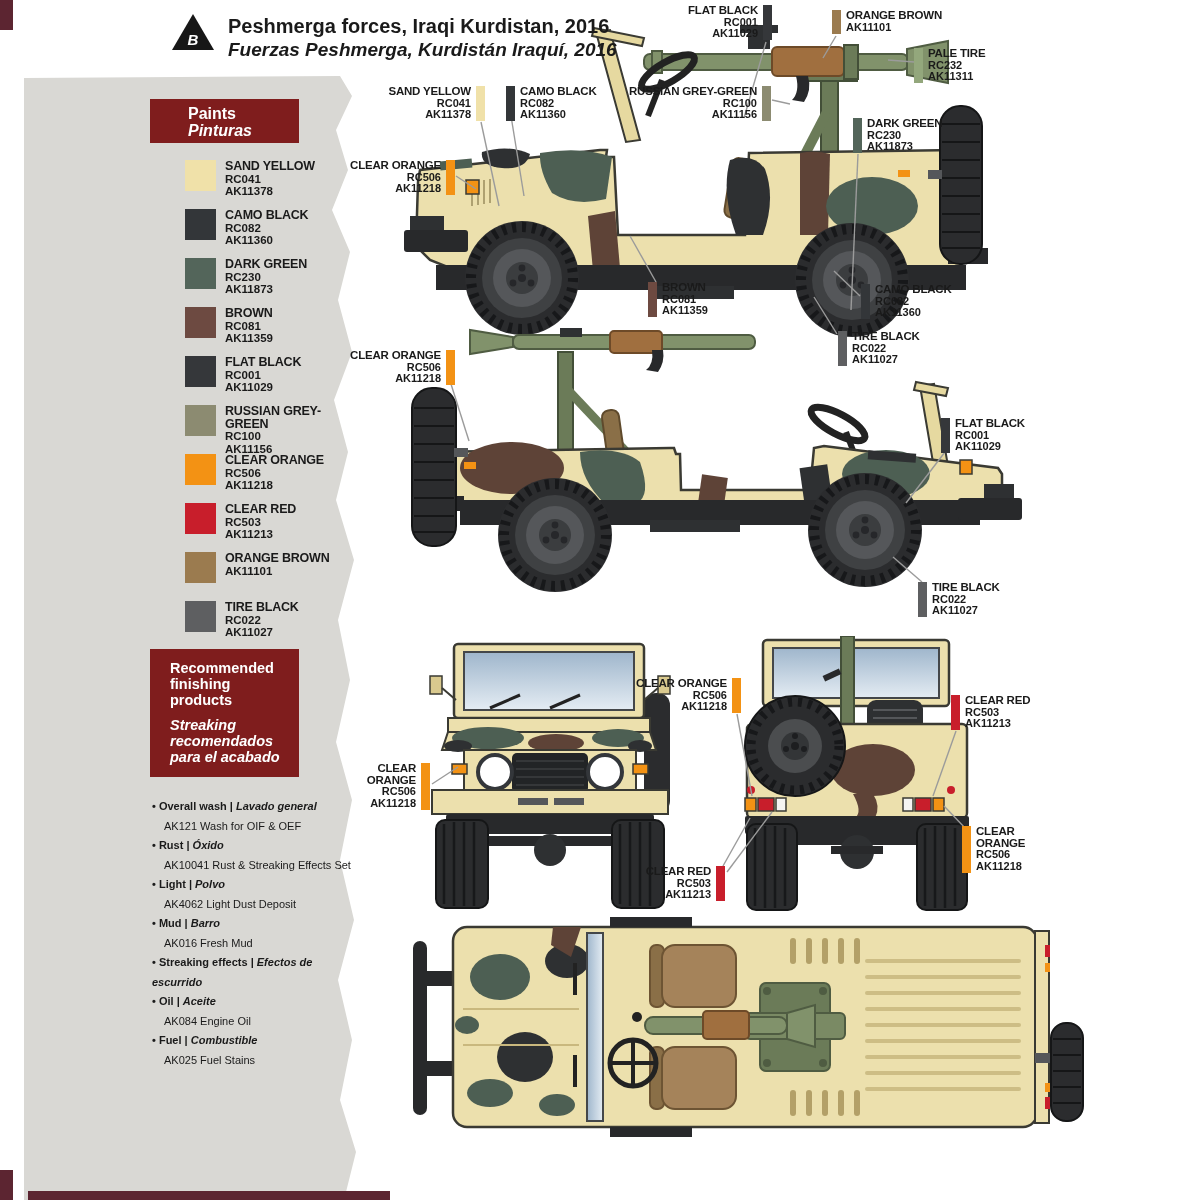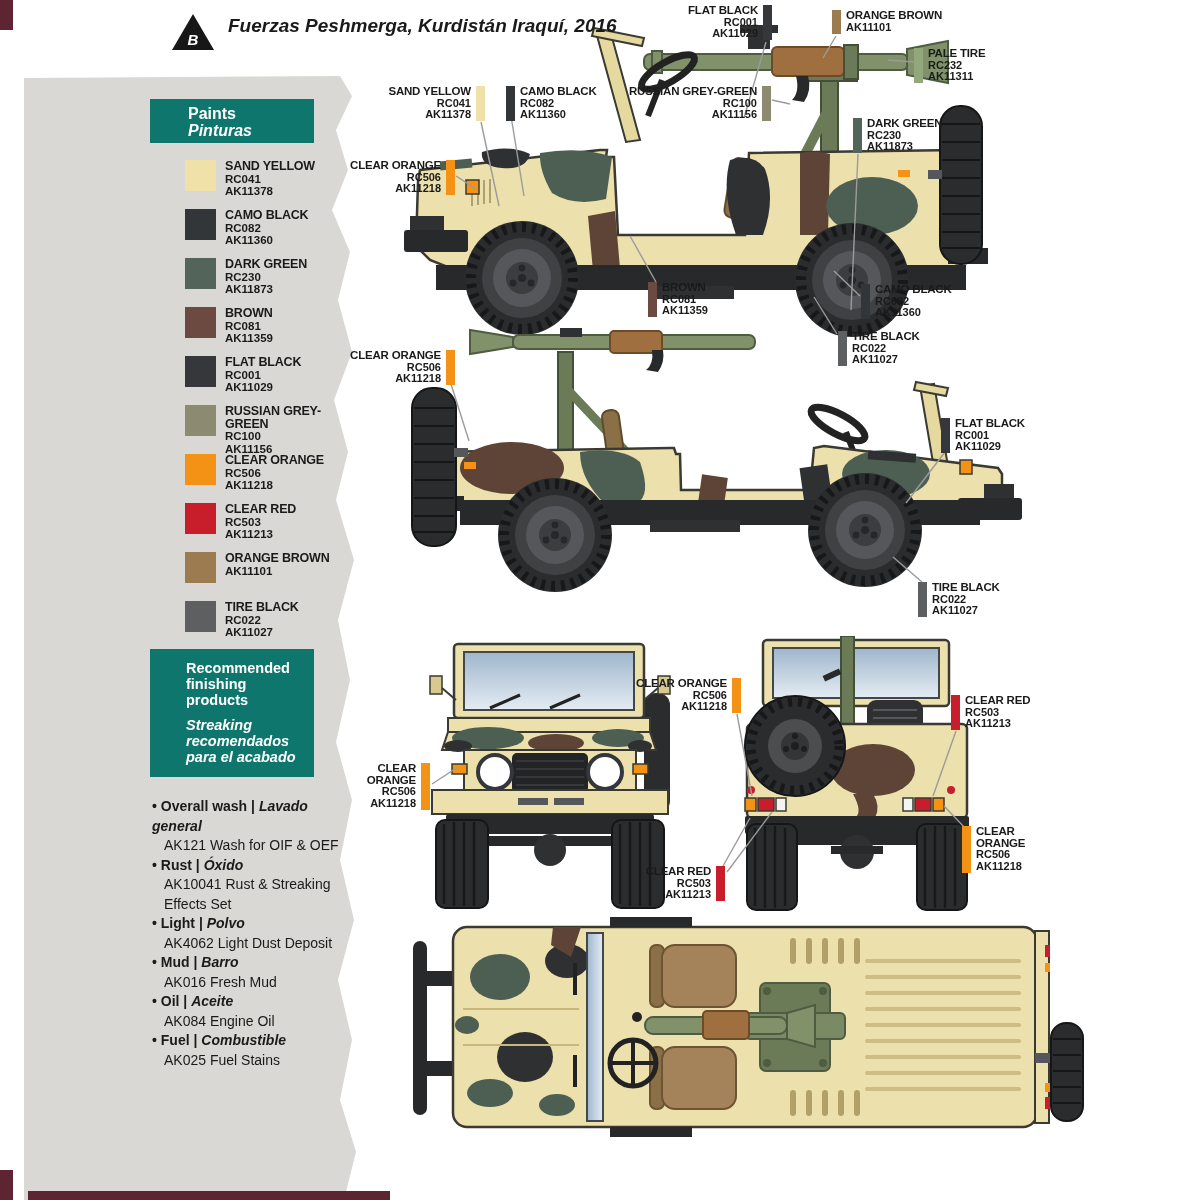--- a/index.html
+++ b/index.html
@@ -17,36 +17,36 @@
   
   #header{position:absolute;left:0;top:0;width:1200px;height:80px;z-index:4}
   #b-marker{position:absolute;left:172px;top:14px;width:42px;height:36px;background:#171717;
     clip-path:polygon(50% 0,100% 100%,0 100%);color:#fff;font-weight:bold;font-style:italic;
     font-size:15px;text-align:center;line-height:52px}
   #title-block{position:absolute;left:228px;top:14px;line-height:24px}
   #title-block .t1{font-size:20px;font-weight:bold}
   #title-block .t2{font-size:19px;font-weight:bold;font-style:italic}
 
   
-  .orange-box{position:absolute;left:150px;width:164px;background:#0f766e;color:#fff;z-index:3}
+  .orange-box{position:absolute;left:150px;width:149px;background:#7f1d1d;color:#fff;z-index:3}
   #paints-box{top:99px;height:44px;padding:6px 0 0 38px;box-sizing:border-box}
   #paints-box .t1{font-size:16px;font-weight:bold;line-height:17px}
   #paints-box .t2{font-size:16px;font-weight:bold;font-style:italic;line-height:17px}
-  #finish-box{top:649px;height:128px;padding:11px 0 0 36px;box-sizing:border-box}
+  #finish-box{top:649px;height:128px;padding:11px 0 0 20px;box-sizing:border-box}
   #finish-box .t1{font-size:14.5px;font-weight:bold;line-height:16px;width:118px}
   #finish-box .t2{font-size:14.5px;font-weight:bold;font-style:italic;line-height:16px;width:118px;margin-top:9px}
 
   .paint-row{position:absolute;left:185px;display:flex;gap:9px;z-index:3;width:170px}
   .paint-swatch{width:31px;height:31px;flex:0 0 31px}
   .paint-info{line-height:12.5px}
   .paint-info b{display:block;font-size:12.5px;letter-spacing:-.2px}
   .paint-info span{display:block;font-size:11.5px;font-weight:600}
   .paint-info :empty{display:none}
 
-  #products{position:absolute;left:152px;top:797px;width:200px;z-index:3;font-size:14px;line-height:19.5px}
+  #products{position:absolute;left:152px;top:797px;width:200px;z-index:3;font-size:11px;line-height:19.5px}
   #products .prod-name{font-weight:bold}
   #products .prod-name i{font-weight:bold}
   #products .prod-desc{padding-left:12px;font-weight:400}
 
   
   .scene{position:absolute;z-index:2}
   #leaders{position:absolute;left:0;top:0;width:1200px;height:1200px;z-index:4;pointer-events:none}
 
   
   .callout{position:absolute;display:flex;gap:5px;z-index:6;align-items:flex-start}
@@ -63,20 +63,21 @@
 <body>
 
 <div id="grey-band"></div>
 <div class="corner-mark" style="left:0;top:0;width:13px;height:30px"></div>
 <div class="corner-mark" style="left:0;top:1170px;width:13px;height:30px"></div>
 <div class="corner-mark" style="left:28px;top:1191px;width:362px;height:9px"></div>
 
 <div id="header">
   <div id="b-marker">B</div>
   <div id="title-block">
+    <div class="t1">Peshmerga forces, Iraqi Kurdistan, 2016</div>
     <div class="t2">Fuerzas Peshmerga, Kurdistán Iraquí, 2016</div>
   </div>
 </div>
 
 <div class="orange-box" id="paints-box">
   <div class="t1">Paints</div>
   <div class="t2">Pinturas</div>
 </div>
 
 <div class="paint-row" style="top:160px">
@@ -166,20 +167,21 @@
 
 <div id="products">
   <div class="prod-name"><span>•</span> <span>Overall wash</span> <span>|</span> <i>Lavado general</i></div>
   <div class="prod-desc">AK121 Wash for OIF &amp; OEF</div>
   <div class="prod-name"><span>•</span> <span>Rust</span> <span>|</span> <i>Óxido</i></div>
   <div class="prod-desc">AK10041 Rust &amp; Streaking Effects Set</div>
   <div class="prod-name"><span>•</span> <span>Light</span> <span>|</span> <i>Polvo</i></div>
   <div class="prod-desc">AK4062 Light Dust Deposit</div>
   <div class="prod-name"><span>•</span> <span>Mud</span> <span>|</span> <i>Barro</i></div>
   <div class="prod-desc">AK016 Fresh Mud</div>
+  <div class="prod-name"><span>•</span> <span>Streaking effects</span> <span>|</span> <i>Efectos de escurrido</i></div>
   <div class="prod-name"><span>•</span> <span>Oil</span> <span>|</span> <i>Aceite</i></div>
   <div class="prod-desc">AK084 Engine Oil</div>
   <div class="prod-name"><span>•</span> <span>Fuel</span> <span>|</span> <i>Combustible</i></div>
   <div class="prod-desc">AK025 Fuel Stains</div>
 </div>
 
 <svg class="scene" style="left:400px;top:20px" width="620" height="320" viewBox="0 0 620 320">
   <g>
     <rect x="421" y="58" width="17" height="155" fill="#6b7b58" stroke="#434f38" stroke-width="2"></rect>
     <line x1="427" y1="92" x2="370" y2="202" stroke="#6b7b58" stroke-width="10"></line>

